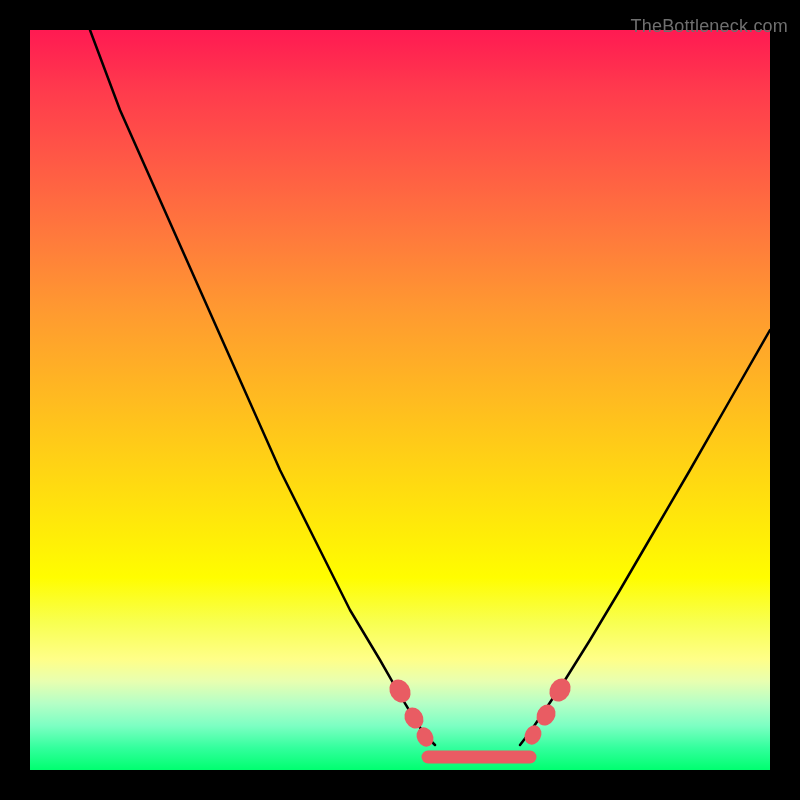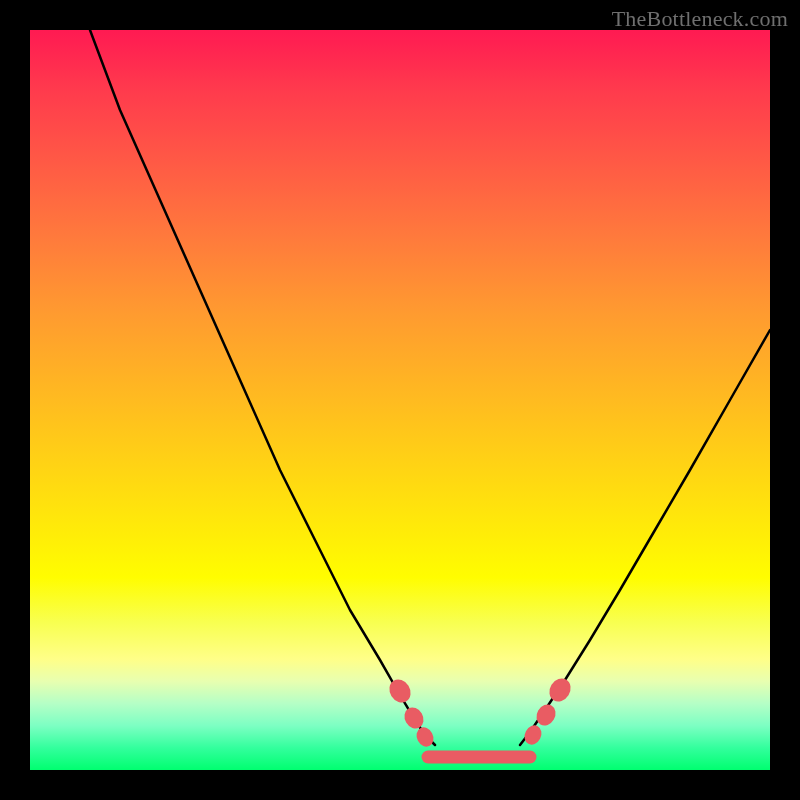--- a/index.html
+++ b/index.html
@@ -44,28 +44,27 @@
   }
   .curve-svg {
     position: absolute;
     left: 0;
     top: 0;
     width: 740px;
     height: 740px;
   }
   .watermark {
     position: absolute;
-    top: 6px;
+    top: 16px;
     right: 12px;
-    font-size: 22px;
+    font-size: 18px;
     font-weight: 500;
     color: #6f6f6f;
     letter-spacing: 0.2px;
     user-select: none;
-    font-family: Liberation Serif, serif;
   }
 </style>
 </head>
 <body>
 
 <div class="frame">
   <div class="plot-area">
     <svg class="curve-svg" viewBox="0 0 740 740" preserveAspectRatio="none">
       <g>
           <path d="M60 0 L90 80 L130 170 L170 260 L210 350 L250 440 L290 520 L320 580 L350 630 L370 665 L385 690 L395 705 L405 715" fill="none" stroke="#000000" stroke-width="2.5" stroke-linecap="round" stroke-linejoin="round"></path>

